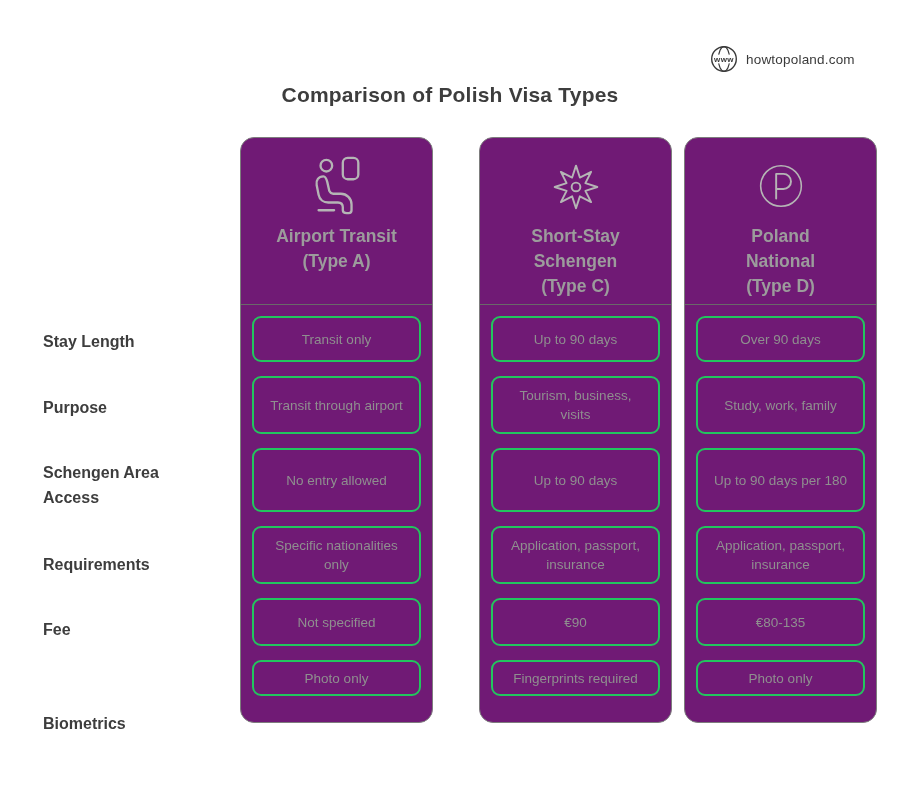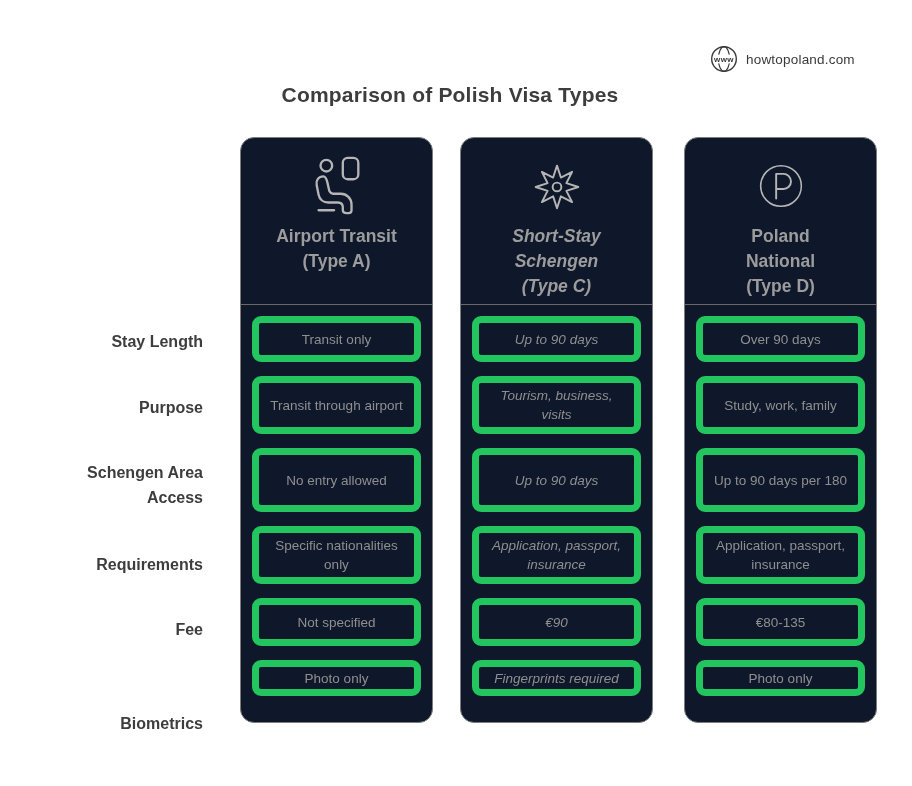--- a/index.html
+++ b/index.html
@@ -20,36 +20,36 @@
   .page-title{
     position:absolute;top:83px;left:0;width:900px;
     text-align:center;
     font-size:21px;font-weight:bold;color:#3d3d3d;
     letter-spacing:.2px;
   }
   
   .row-label{
     position:absolute;
     left:43px;width:160px;
-    text-align:right;
+    text-align:left;
     font-size:16px;font-weight:bold;color:#3d3d3d;
     line-height:25px;
     transform:translateY(-50%);
   }
   
   .card{
     position:absolute;top:137px;
     width:193px;height:586px;
     border:1.5px solid #7d7d7d;
     border-radius:14px;
     box-sizing:border-box;
-    background:#0f172a;
+    background:#701a75;
   }
   .card-a{left:240px;}
-  .card-b{left:460px;font-style:italic;}
+  .card-b{left:479px;}
   .card-c{left:684px;}
   .card-header{
     height:167px;
     border-bottom:1.5px solid #696969;
     box-sizing:border-box;
     display:flex;flex-direction:column;align-items:center;
     padding-top:17px;
   }
   .card-icon{width:62px;height:62px;flex:0 0 auto;}
   .card-title{
@@ -58,21 +58,21 @@
     font-size:17.5px;font-weight:bold;color:#9c9c9c;
     line-height:25px;
   }
   .card-title span{display:block;}
   .cells{
     display:flex;flex-direction:column;
     gap:14px;
     padding:11px 11px 0 11px;
   }
   .cell{
-    border:7px solid #22c55e;
+    border:2px solid #22c55e;
     border-radius:9px;
     box-sizing:border-box;
     display:flex;align-items:center;justify-content:center;
     text-align:center;
     font-size:13.5px;color:#8f8f8f;line-height:19px;
     padding:0 11px;
   }
   .r1{height:46px;} .r2{height:58px;} .r3{height:64px;}
   .r4{height:58px;} .r5{height:48px;} .r6{height:36px;}
   svg{display:block;}

